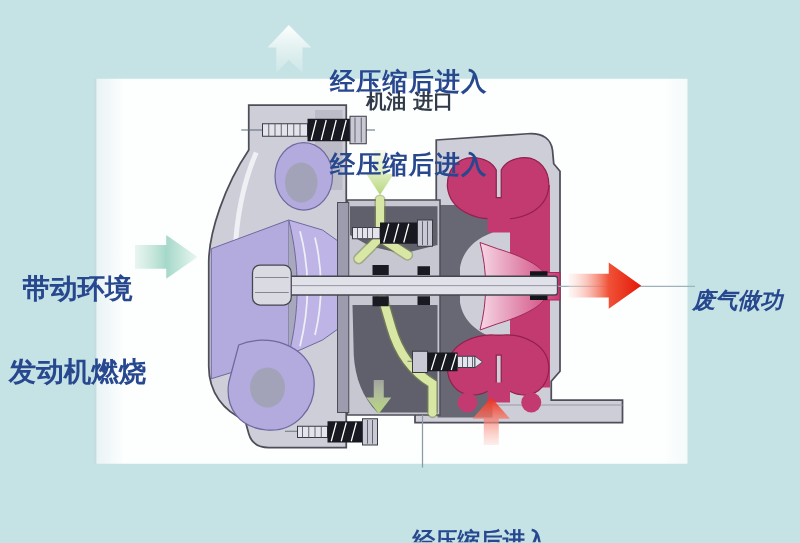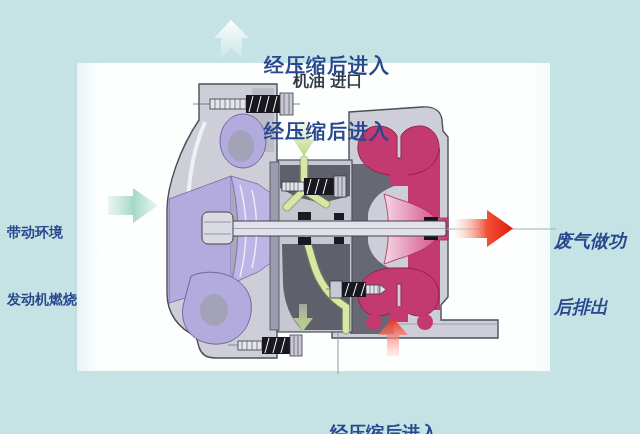--- a/index.html
+++ b/index.html
@@ -13,21 +13,21 @@
     background:linear-gradient(90deg,#e9f3f5 0px,#fdfefe 22px,#fdfefe 455px,#f3f9f9 475px);
     border-left:2px solid #c6dde0;
     box-sizing:border-box;
   }
   #diagram-svg{position:absolute;left:0;top:0;}
   .lbl{
     position:absolute;color:#27488f;font-weight:bold;white-space:nowrap;
   }
   .lbl span{display:block;margin-top:43px;}
   #top-label{left:264px;top:11px;font-size:20px;line-height:23px;letter-spacing:1px;}
-  #left-label{left:7px;top:177px;font-size:14px;line-height:24px;}
+  #left-label{left:7px;top:177px;font-size:22px;line-height:24px;text-align:center;}
   #right-label{left:554px;top:186px;font-size:18px;line-height:23px;font-style:italic;}
   #bottom-label{left:330px;top:380px;font-size:18px;line-height:20px;}
   .oil-lbl{
     position:absolute;color:#303a48;font-weight:bold;font-size:16px;line-height:19px;
   }
   #oil-inlet-label{left:293px;top:71px;}
   #oil-outlet-label{left:287px;top:334px;}
 </style>
 </head>
 <body>
@@ -216,21 +216,20 @@
     <span>经压缩后进入</span>
   </div>
 
   <div id="left-label" class="lbl">
     <span>带动环境</span>
     <span>发动机燃烧</span>
   </div>
 
   <div id="right-label" class="lbl">
     <span>废气做功</span>
-    <span>后排出</span>
   </div>
 
   <div id="bottom-label" class="lbl">
     <span>经压缩后进入</span>
   </div>
 
   <div id="oil-inlet-label" class="oil-lbl">
     <span>机油</span>
     <span>进口</span>
   </div>

